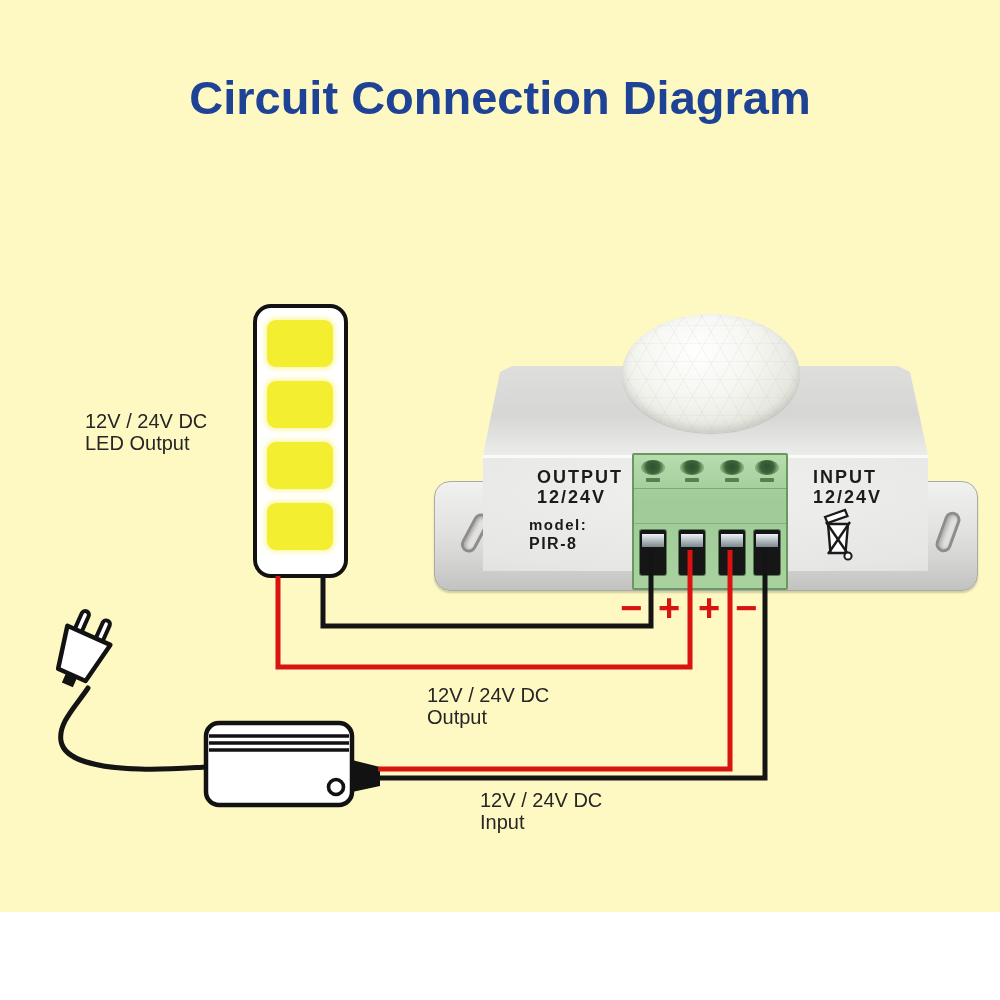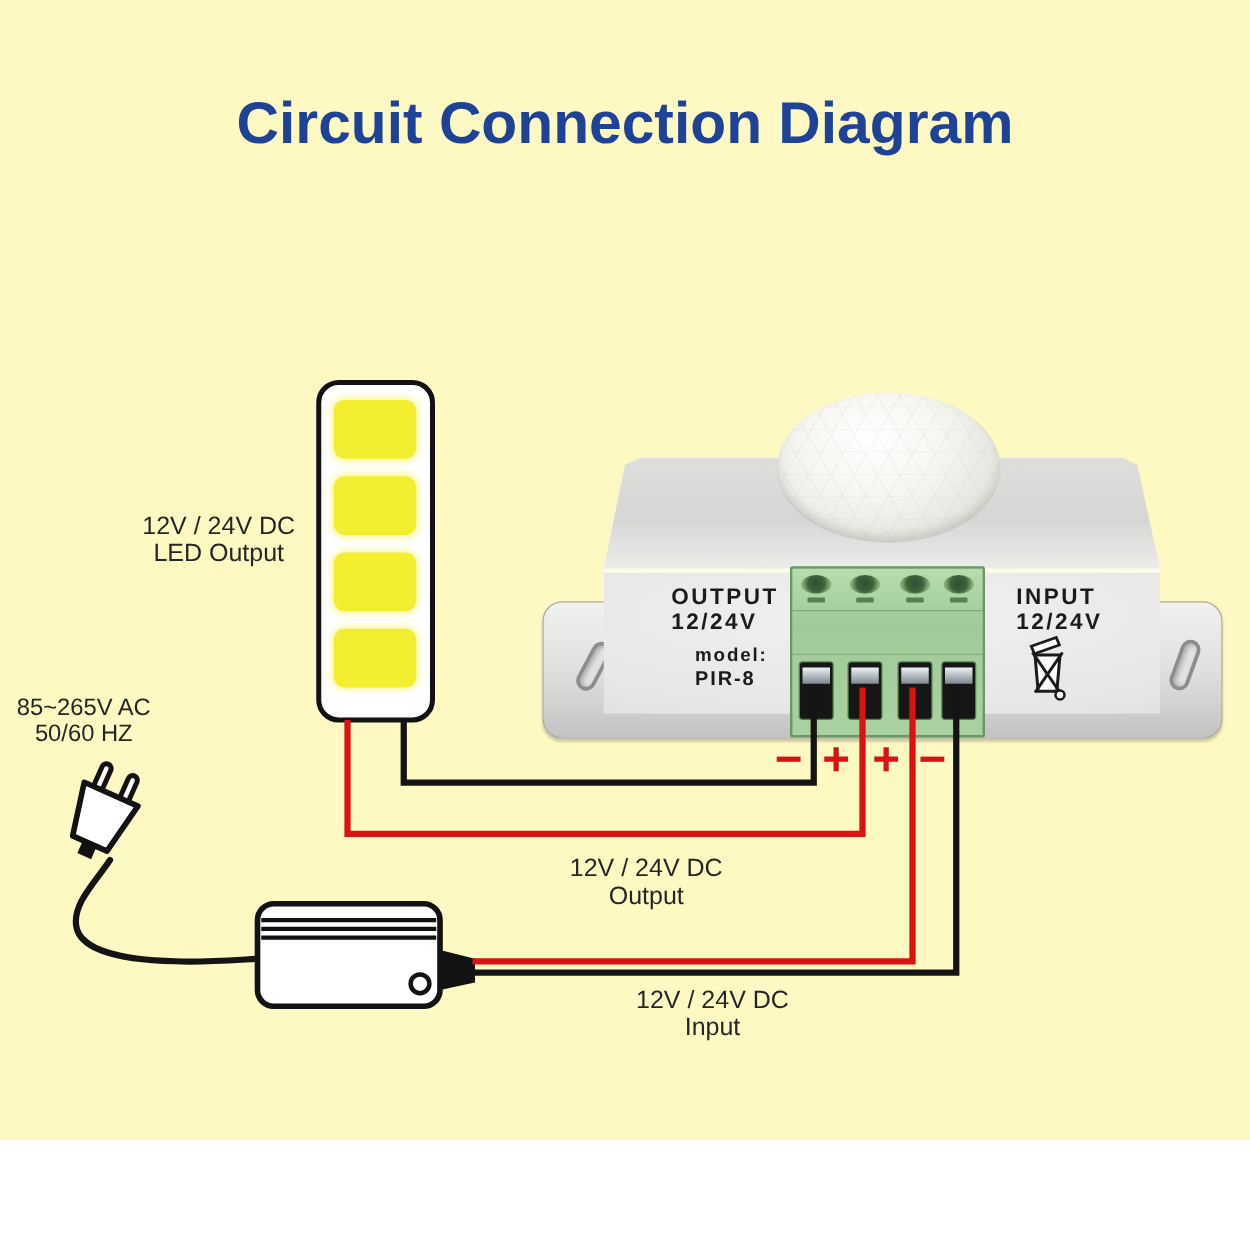--- a/index.html
+++ b/index.html
@@ -17,21 +17,21 @@
   .led-panel{
     left:253px;top:304px;width:95px;height:274px;box-sizing:border-box;
     background:#fff;border:4px solid #121212;border-radius:18px;
   }
   .led-chip{
     position:absolute;left:10px;width:66px;height:47px;border-radius:9px;
     background:#f3ee2f;box-shadow:0 0 5px 2px rgba(246,241,80,.55);
   }
   .chip1{top:12px}.chip2{top:73px}.chip3{top:134px}.chip4{top:195px}
   
-  .lbl{ text-align:center;font-size:20px;line-height:22px;color:#262626;}
+  .lbl{ font-size:20px;line-height:22px;color:#262626;}
   .lbl-led{left:85px;top:410px;width:180px;}
   .lbl-mains{left:0px;top:556px;width:134px;font-size:19px;line-height:21px;}
   .lbl-output{left:427px;top:684px;width:180px;}
   .lbl-input{left:480px;top:789px;width:180px;}
   
   .base-plate{
     left:434px;top:481px;width:544px;height:110px;border-radius:16px;box-sizing:border-box;
     background:linear-gradient(180deg,#f1f1ef 0%,#e2e2e0 45%,#d2d2d0 75%,#c2c2c0 100%);
     border:1px solid #a9a9a7;box-shadow:0 2px 2px rgba(0,0,0,.18);
   }
@@ -83,21 +83,21 @@
   .wire-slot .metal{
     position:absolute;left:2px;top:4px;width:22px;height:13px;
     background:linear-gradient(180deg,#eef3f5 0%,#aeb9bd 55%,#7d898d 100%);
   }
   .c1{left:6px}.c2{left:45px}.c3{left:85px}.c4{left:120px}
   .h1{left:7px}.h2{left:46px}.h3{left:86px}.h4{left:121px}
   .m1{left:12px}.m2{left:51px}.m3{left:91px}.m4{left:126px}
   
   .mod-txt{color:#1b1b1b;font-weight:bold;}
   .out-lbl{left:537px;top:467px;font-size:18px;line-height:20px;letter-spacing:2px;}
-  .model-lbl{left:556px;top:517px;}
+  .model-lbl{left:529px;top:517px;}
   .model-line1{font-size:15px;line-height:16px;letter-spacing:1.5px;}
   .model-line2{font-size:16px;line-height:21px;letter-spacing:1.5px;}
   .in-lbl{left:813px;top:467px;font-size:18px;line-height:20px;letter-spacing:2px;}
   
   .pol{
     position:absolute;top:588px;width:34px;height:40px;line-height:40px;text-align:center;
     font-size:38px;font-weight:bold;color:#d81310;
   }
   .p1{left:614px}.p2{left:652px}.p3{left:692px}.p4{left:729px}
   
@@ -113,24 +113,20 @@
   <div class="abs led-panel">
     <div class="led-chip chip1"></div>
     <div class="led-chip chip2"></div>
     <div class="led-chip chip3"></div>
     <div class="led-chip chip4"></div>
   </div>
 
   <div class="abs lbl lbl-led">
     <div>12V / 24V DC</div>
     <div>LED Output</div>
-  </div>
-  <div class="abs lbl lbl-mains">
-    <div>85~265V AC</div>
-    <div>50/60 HZ</div>
   </div>
   <div class="abs lbl lbl-output">
     <div>12V / 24V DC</div>
     <div>Output</div>
   </div>
   <div class="abs lbl lbl-input">
     <div>12V / 24V DC</div>
     <div>Input</div>
   </div>
 

